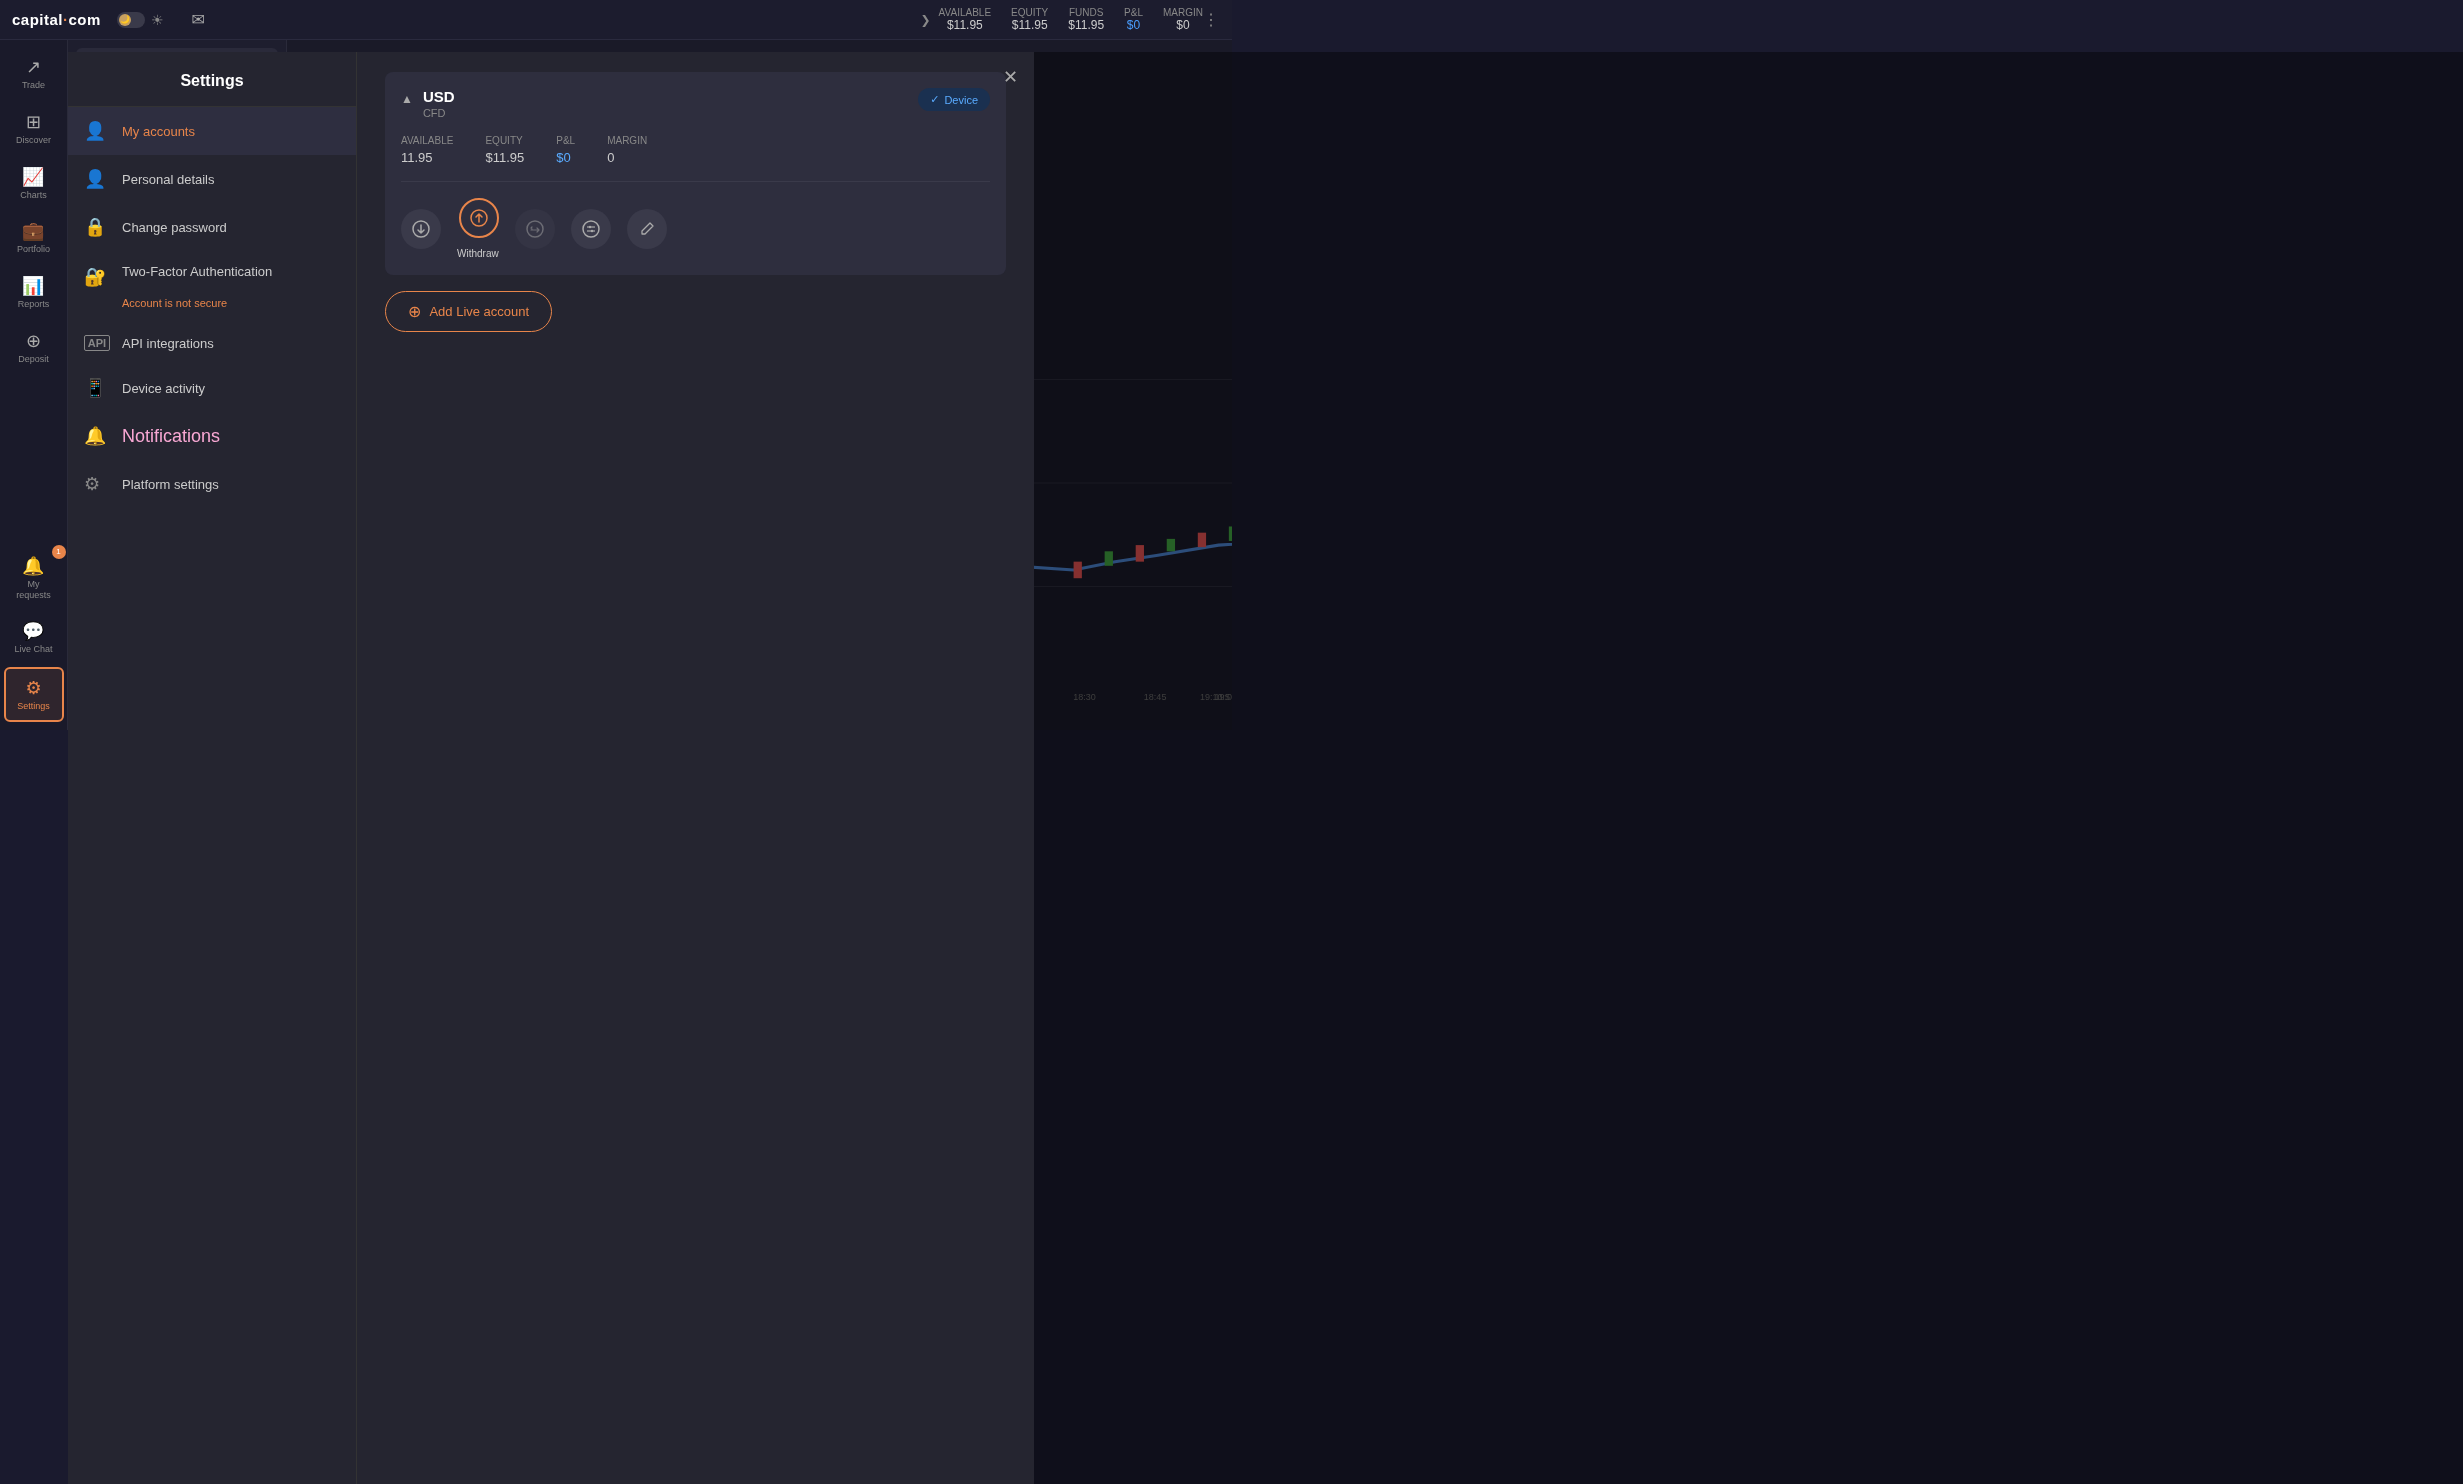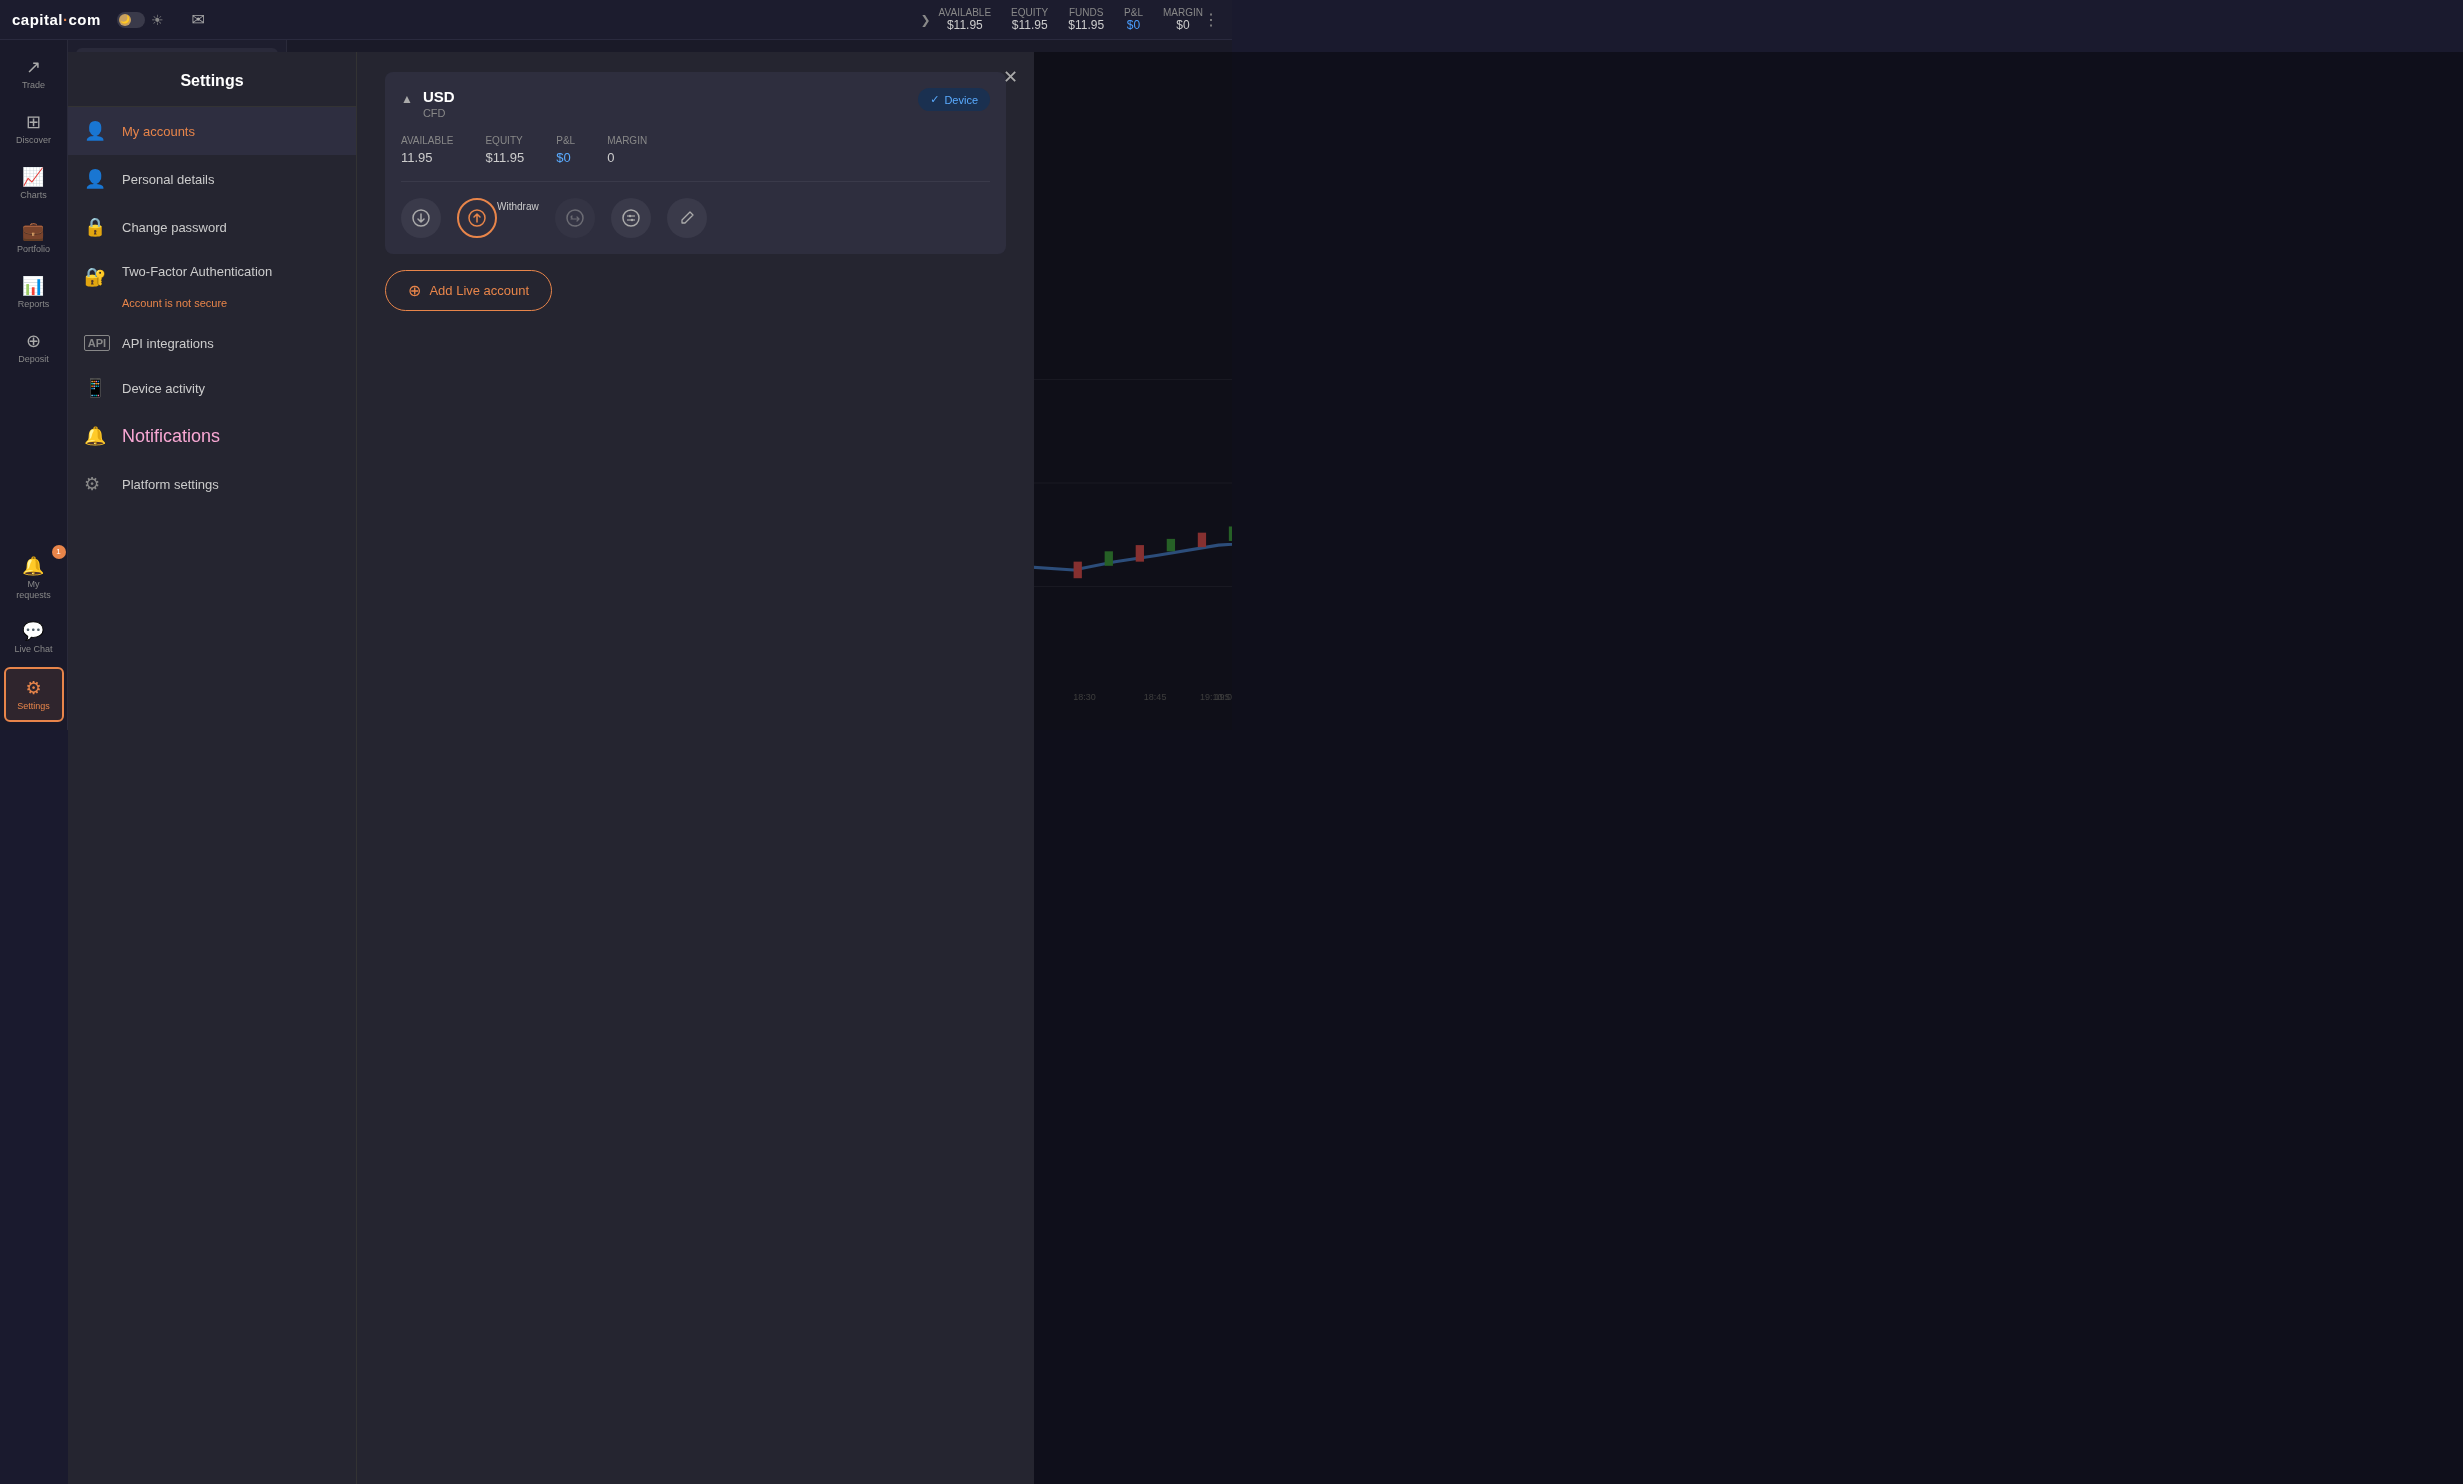--- a/index.html
+++ b/index.html
@@ -592,21 +592,21 @@
 
         <div style="display:flex;flex-direction:column;align-items:center;">
           <button style="width:40px;height:40px;border-radius:50%;background:#3a3a4a;border:none;color:#ccc;font-size:18px;cursor:pointer;display:flex;align-items:center;justify-content:center;">
             <svg width="18" height="18" viewBox="0 0 18 18" fill="none" xmlns="http://www.w3.org/2000/svg">
               <circle cx="9" cy="9" r="8" stroke="#aaa" stroke-width="1.5"></circle>
               <path d="M9 5v8M6 10l3 3 3-3" stroke="#aaa" stroke-width="1.5" stroke-linecap="round" stroke-linejoin="round"></path>
             </svg>
           </button>
         </div>
 
-        <div style="display:flex;align-items:flex-start;">
+        <div style="display:flex;flex-direction:column;align-items:flex-end;gap:7px;">
           <button style="width:40px;height:40px;border-radius:50%;background:#2e2e3e;border:2px solid #e8854a;color:#e8854a;font-size:18px;cursor:pointer;display:flex;align-items:center;justify-content:center;">
             <svg width="18" height="18" viewBox="0 0 18 18" fill="none" xmlns="http://www.w3.org/2000/svg">
               <circle cx="9" cy="9" r="8" stroke="#e8854a" stroke-width="1.5"></circle>
               <path d="M9 13V5M6 8l3-3 3 3" stroke="#e8854a" stroke-width="1.5" stroke-linecap="round" stroke-linejoin="round"></path>
             </svg>
           </button>
           <span style="font-size:10px;color:#ccc;margin-top:3px;">Withdraw</span>
         </div>
 
         <div style="display:flex;flex-direction:column;align-items:center;">

